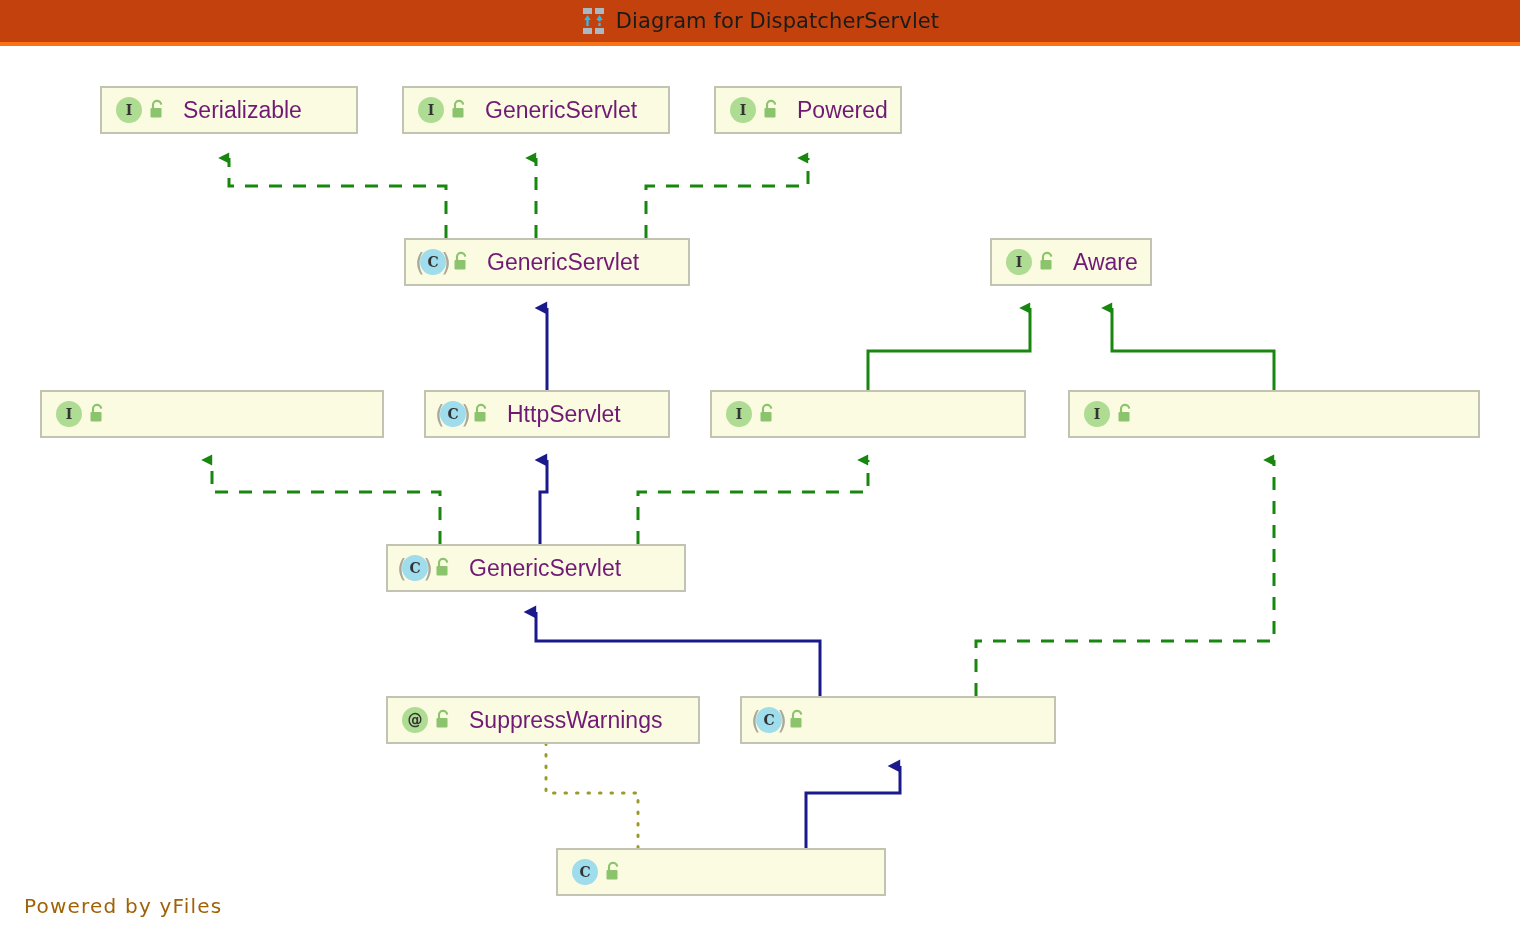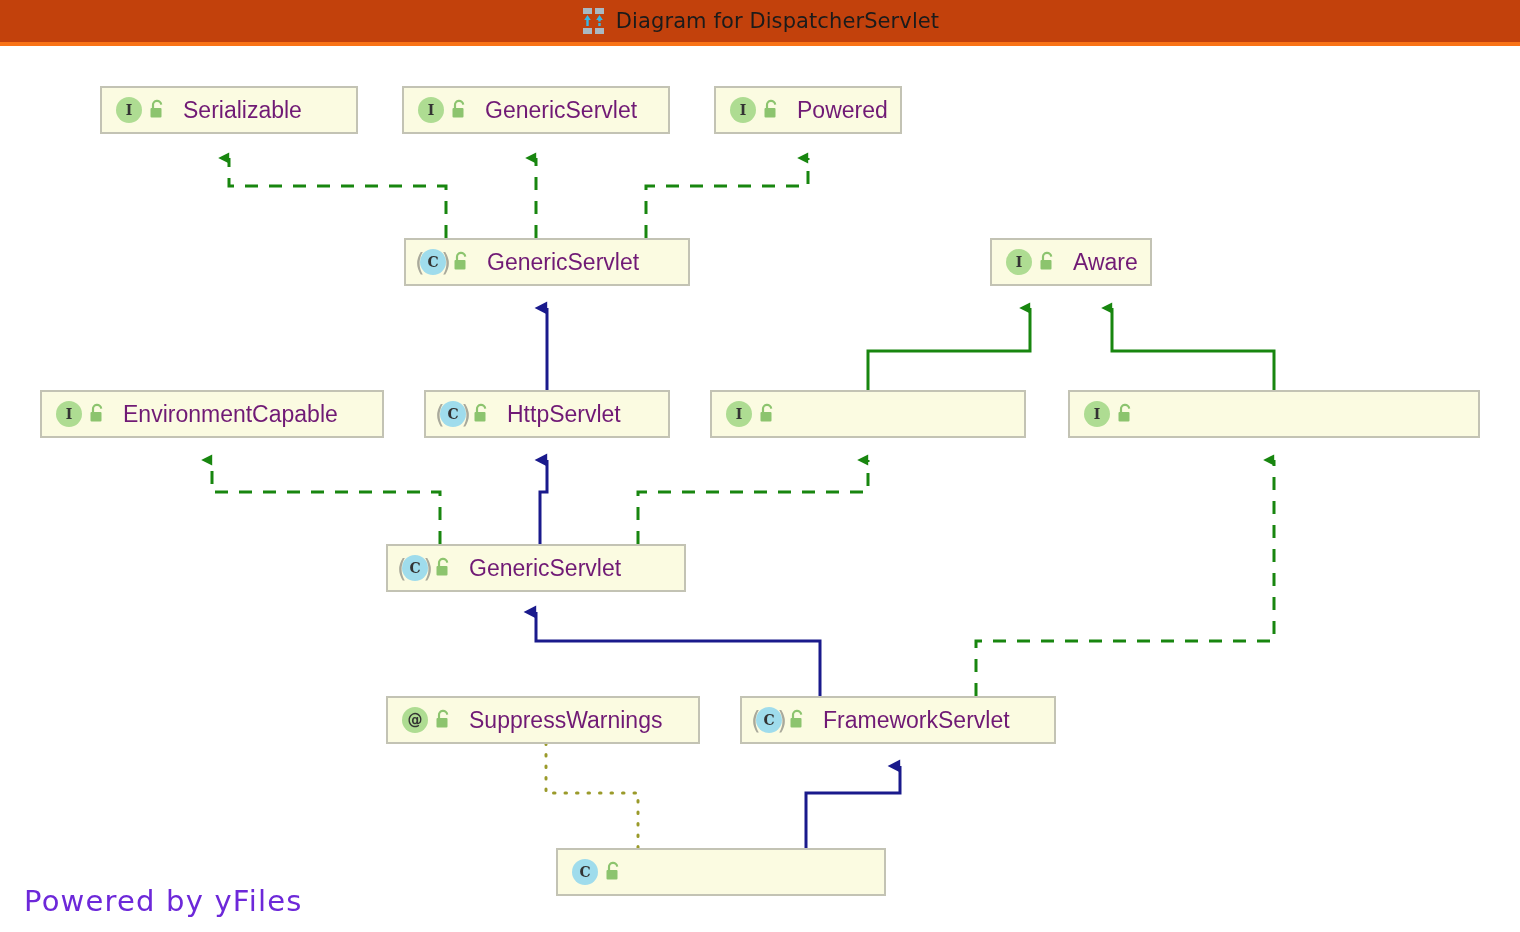--- a/index.html
+++ b/index.html
@@ -113,22 +113,22 @@
     color: #701a75;
     letter-spacing: 0px;
     margin-left: 8px;
   }
 
   
   #watermark {
     position: absolute;
     left: 24px;
     bottom: 14px;
-    font-size: 29px;
-    color: #6d28d9;
+    font-size: 20px;
+    color: #a16207;
     font-family: "DejaVu Sans", sans-serif;
     letter-spacing: 1.2px;
     user-select: none;
   }
 </style>
 </head>
 <body>
 
 <div id="titlebar">
   <span>
@@ -269,21 +269,20 @@
   </div>
 
   <div class="node" style="left:40px; top:344px; width:344px;">
     <span class="badge-wrap">
       <span class="badge iface">I</span>
     </span>
     <svg class="lock-icon" width="20" height="22" viewBox="0 0 20 22">
       <path d="M6 9 V6.5 A4 4 0 0 1 14.2 5.6" fill="none" stroke="#8cc46e" stroke-width="2.2"></path>
       <rect x="3.5" y="9" width="11" height="9.5" rx="1" fill="#8cc46e"></rect>
     </svg>
-    <span class="node-label">EnvironmentCapable</span>
   </div>
 
   <div class="node" style="left:424px; top:344px; width:246px;">
     <span class="badge-wrap">
       <span class="abs-paren left">(</span>
       <span class="badge cls">C</span>
       <span class="abs-paren right">)</span>
     </span>
     <svg class="lock-icon" width="20" height="22" viewBox="0 0 20 22">
       <path d="M6 9 V6.5 A4 4 0 0 1 14.2 5.6" fill="none" stroke="#8cc46e" stroke-width="2.2"></path>
@@ -339,21 +338,20 @@
   <div class="node" style="left:740px; top:650px; width:316px;">
     <span class="badge-wrap">
       <span class="abs-paren left">(</span>
       <span class="badge cls">C</span>
       <span class="abs-paren right">)</span>
     </span>
     <svg class="lock-icon" width="20" height="22" viewBox="0 0 20 22">
       <path d="M6 9 V6.5 A4 4 0 0 1 14.2 5.6" fill="none" stroke="#8cc46e" stroke-width="2.2"></path>
       <rect x="3.5" y="9" width="11" height="9.5" rx="1" fill="#8cc46e"></rect>
     </svg>
-    <span class="node-label">FrameworkServlet</span>
   </div>
 
   <div class="node" style="left:556px; top:802px; width:330px;">
     <span class="badge-wrap">
       <span class="badge cls">C</span>
     </span>
     <svg class="lock-icon" width="20" height="22" viewBox="0 0 20 22">
       <path d="M6 9 V6.5 A4 4 0 0 1 14.2 5.6" fill="none" stroke="#8cc46e" stroke-width="2.2"></path>
       <rect x="3.5" y="9" width="11" height="9.5" rx="1" fill="#8cc46e"></rect>
     </svg>

